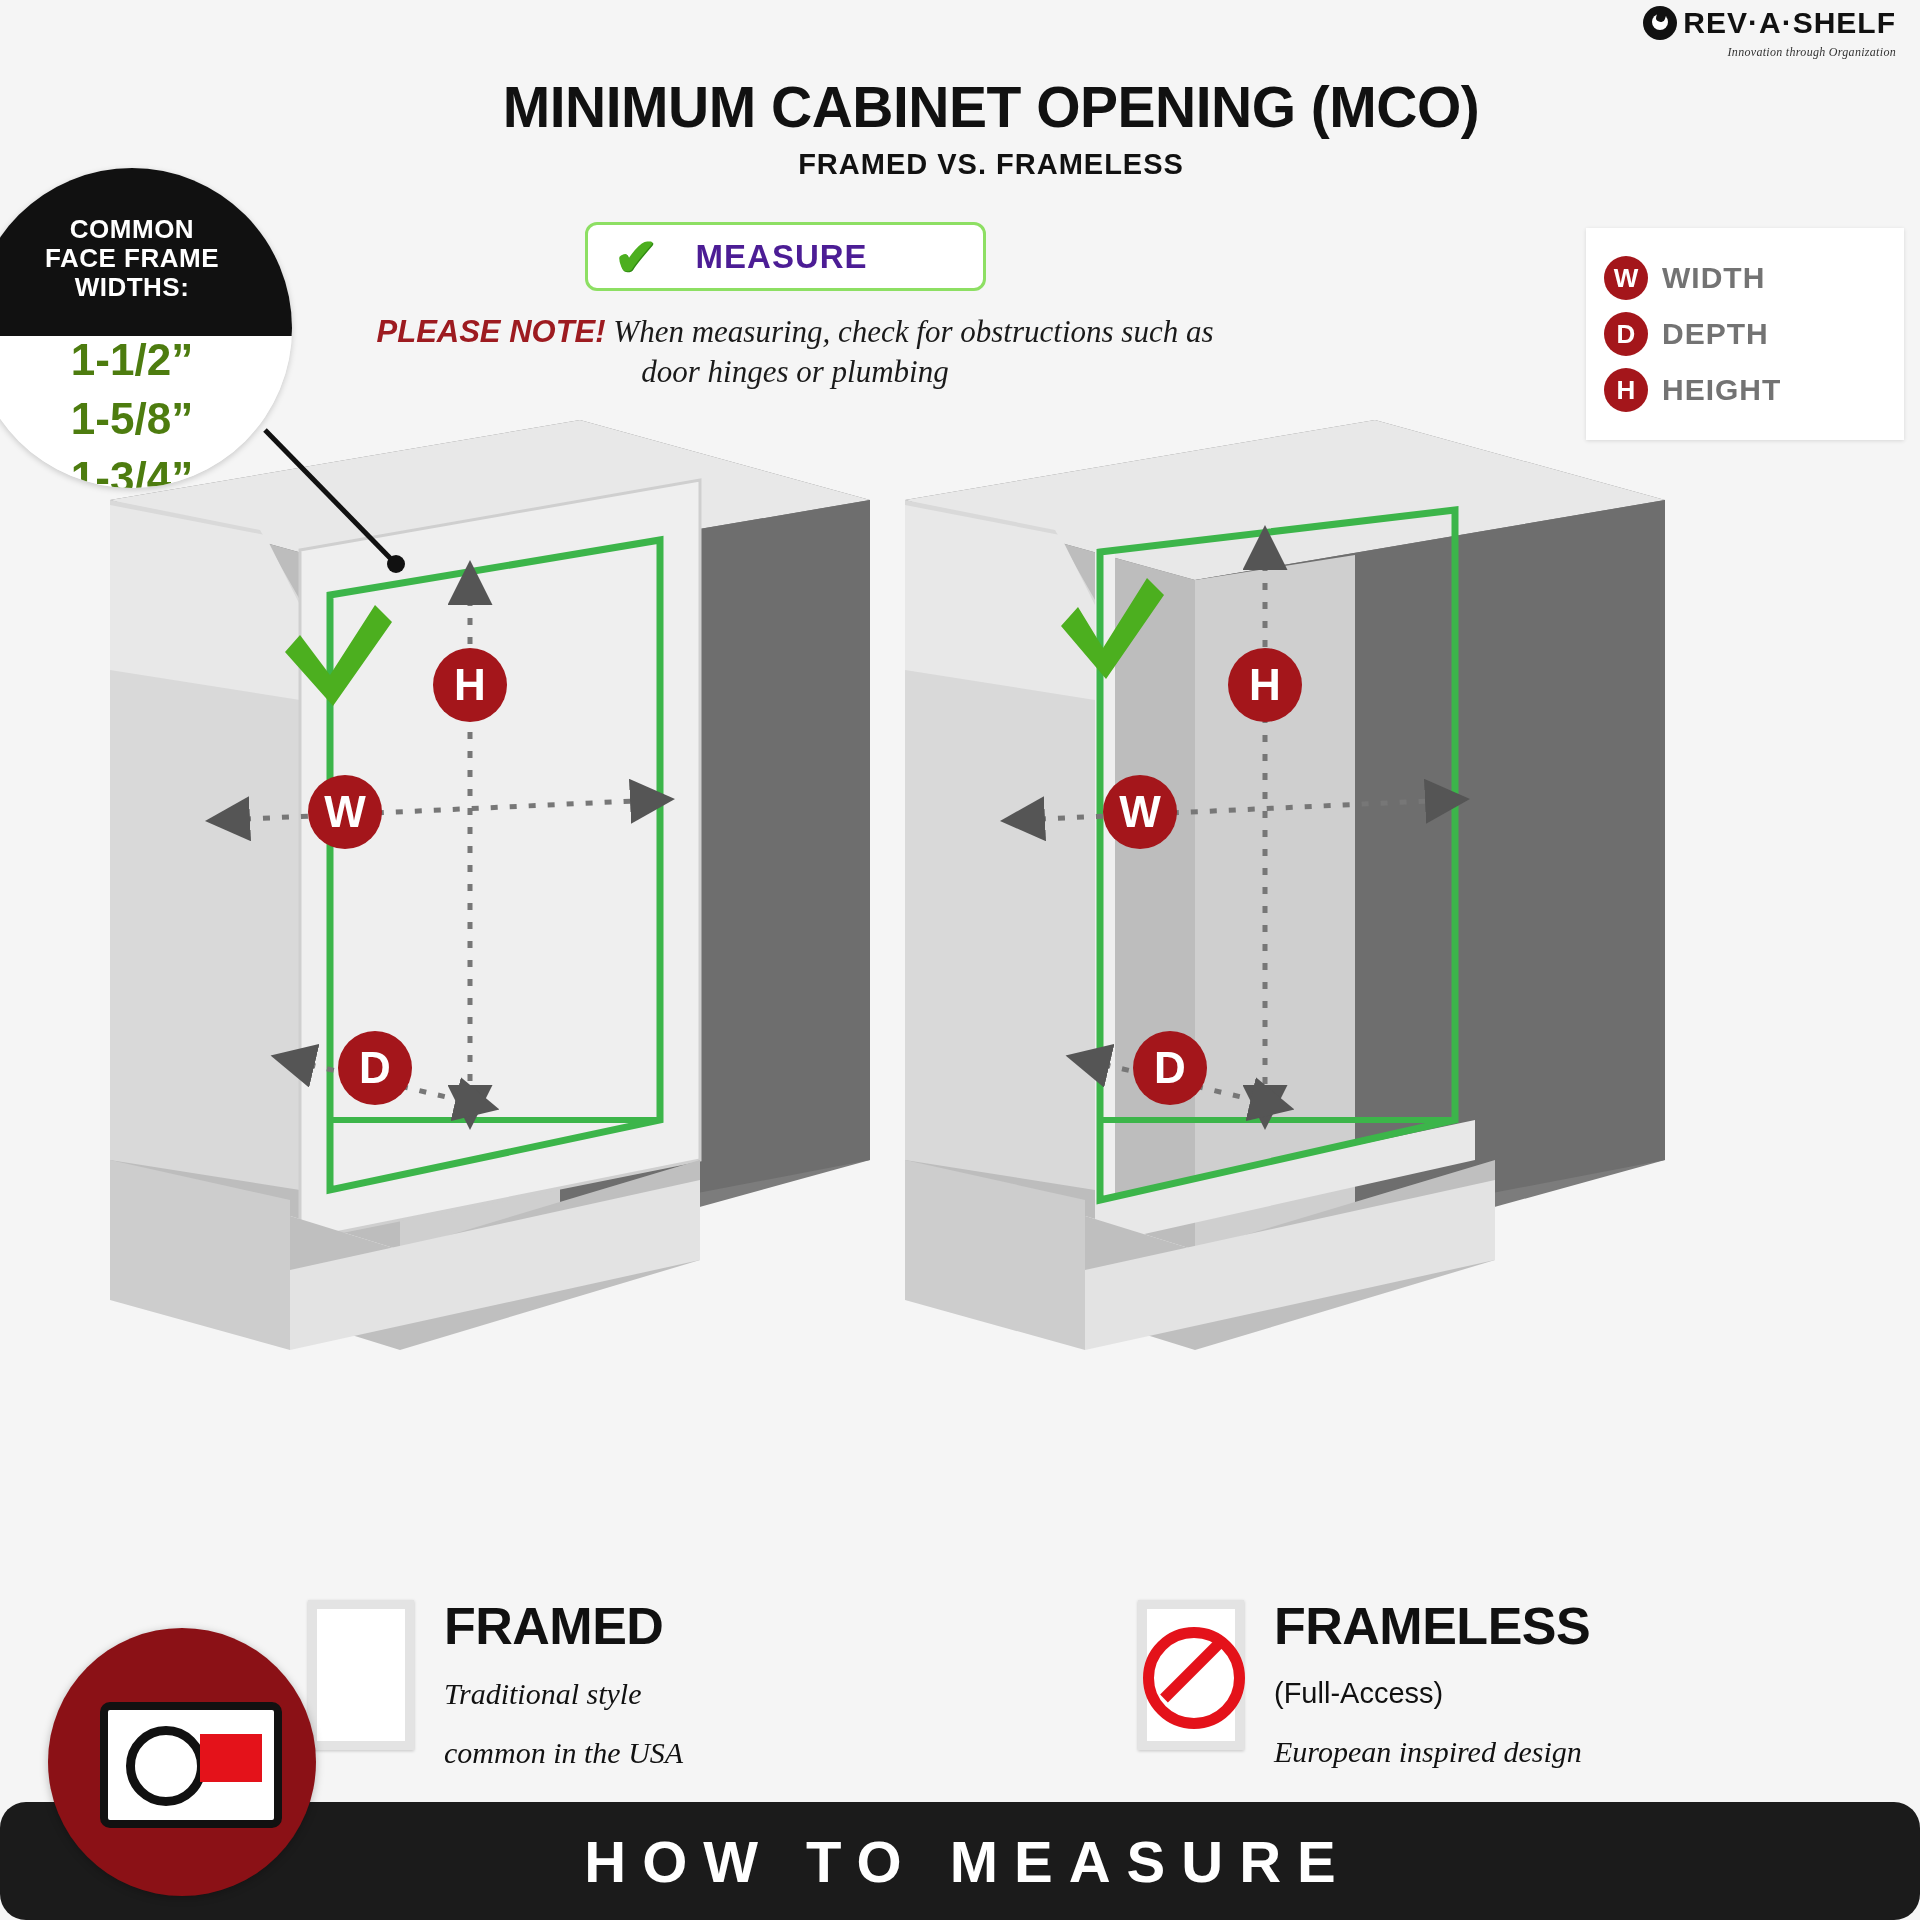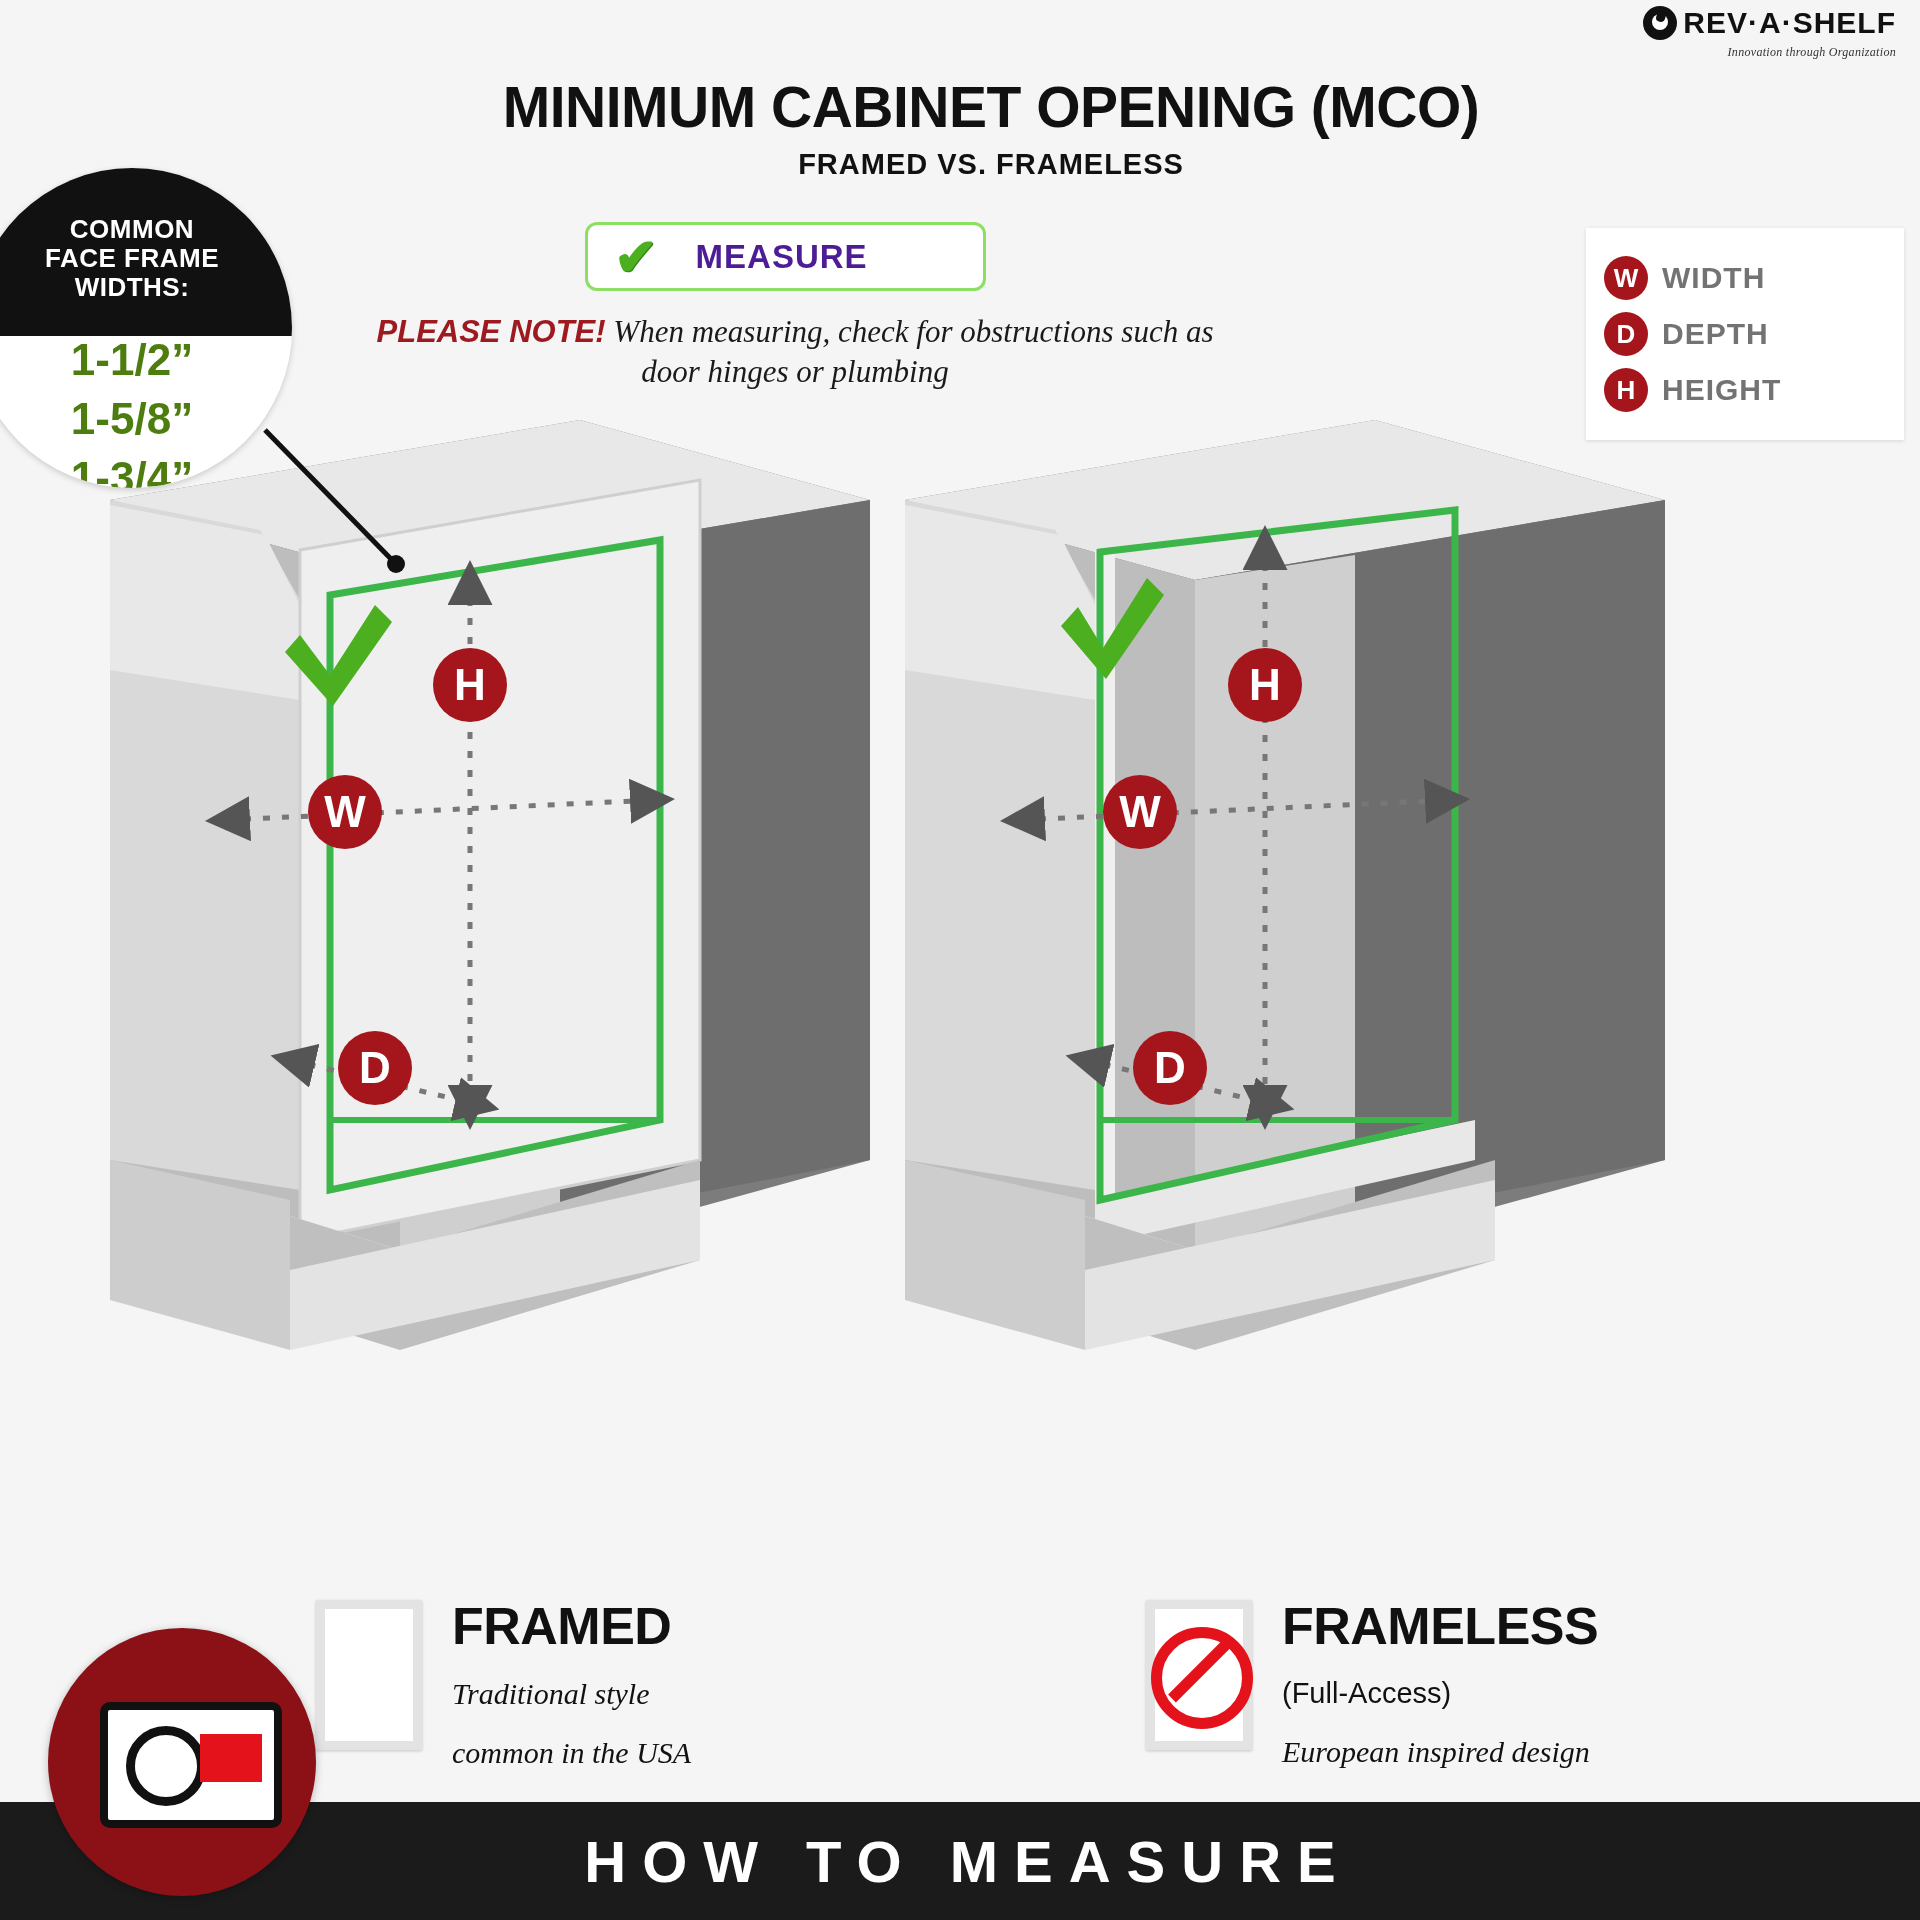--- a/index.html
+++ b/index.html
@@ -44,35 +44,35 @@
   .ff-circle{position:absolute;left:-28px;top:168px;width:320px;height:320px;border-radius:50%;overflow:hidden;box-shadow:0 2px 6px rgba(0,0,0,.18);}
   .ff-top{height:48%;background:#111;color:#fff;display:flex;flex-direction:column;justify-content:center;align-items:center;padding-top:14px;}
   .ff-top div{font-size:26px;font-weight:bold;letter-spacing:.5px;line-height:1.12;}
   .ff-bottom{height:52%;background:#fff;display:flex;flex-direction:column;justify-content:center;align-items:center;}
   .ff-bottom div{font-size:44px;font-weight:bold;color:#4d7c0f;line-height:1.35;}
 
   
   .cabs{position:absolute;left:0;top:400px;width:1920px;height:1190px;}
 
   
-  .foot{position:absolute;top:1590px;left:16px;width:1844px;height:210px;}
+  .foot{position:absolute;top:1590px;left:8px;width:1844px;height:210px;}
   .foot-item{position:absolute;display:flex;align-items:flex-start;}
   .foot-left{left:300px;top:10px;}
   .foot-right{left:1130px;top:10px;}
   .sw-frame{width:88px;height:132px;border:9px solid #e3e3e3;background:#fff;box-shadow:0 1px 3px rgba(0,0,0,.2);}
   .sw-frameless{width:88px;height:132px;border:9px solid #e3e3e3;background:#fff;box-shadow:0 1px 3px rgba(0,0,0,.2);position:relative;}
   .noentry{position:absolute;left:-4px;top:18px;width:80px;height:80px;border-radius:50%;border:11px solid #e4121a;}
   .noentry:after{content:"";position:absolute;left:-2px;top:26px;width:82px;height:11px;background:#e4121a;transform:rotate(-45deg);}
   .foot-txt{margin-left:30px;}
   .foot-title{font-size:52px;font-weight:bold;color:#111;letter-spacing:-0.5px;line-height:1;}
   .foot-sub{font-size:30px;color:#111;font-family:"Liberation Serif",serif;font-style:italic;line-height:1.18;margin-top:24px;}
   .foot-sub.plain{font-style:normal;font-family:"Liberation Sans",sans-serif;font-size:29px;}
 
   
-  .banner{position:absolute;left:0;bottom:0;width:1920px;height:118px;background:#1b1b1b;display:flex;align-items:center;justify-content:center;}
+  .banner{position:absolute;left:0;bottom:0;width:1920px;height:118px;background:#1b1b1b;display:flex;align-items:center;justify-content:center;border-radius:26px;}
   .banner-text{color:#fff;font-size:58px;font-weight:bold;letter-spacing:16px;padding-left:16px;}
   .tape{position:absolute;left:48px;bottom:24px;width:268px;height:268px;border-radius:50%;background:#8b1116;box-shadow:0 2px 8px rgba(0,0,0,.25);}
   .tape-body{position:absolute;left:52px;top:74px;width:166px;height:110px;background:#fff;border:8px solid #111;border-radius:10px;}
   .tape-reel{position:absolute;left:18px;top:16px;width:62px;height:62px;border-radius:50%;border:9px solid #111;background:#fff;}
   .tape-strip{position:absolute;left:92px;top:24px;width:62px;height:48px;background:#e4121a;}
 </style>
 </head>
 <body>
 
 <div class="page">

